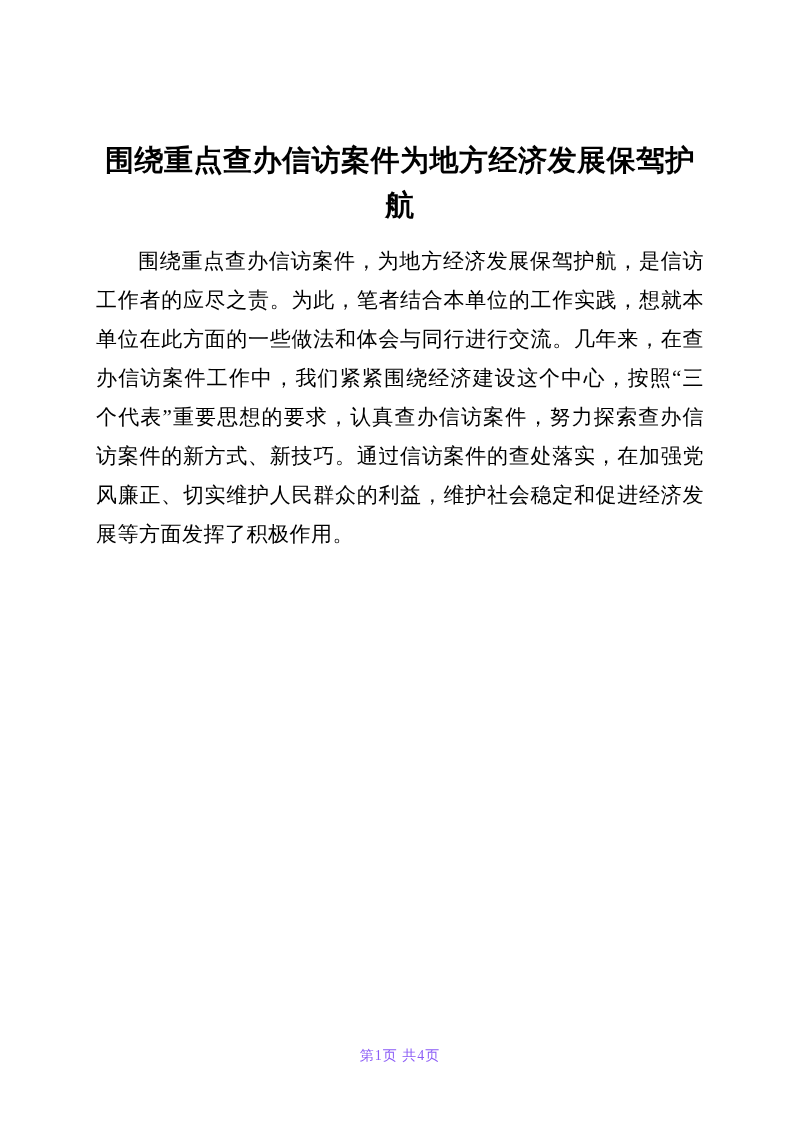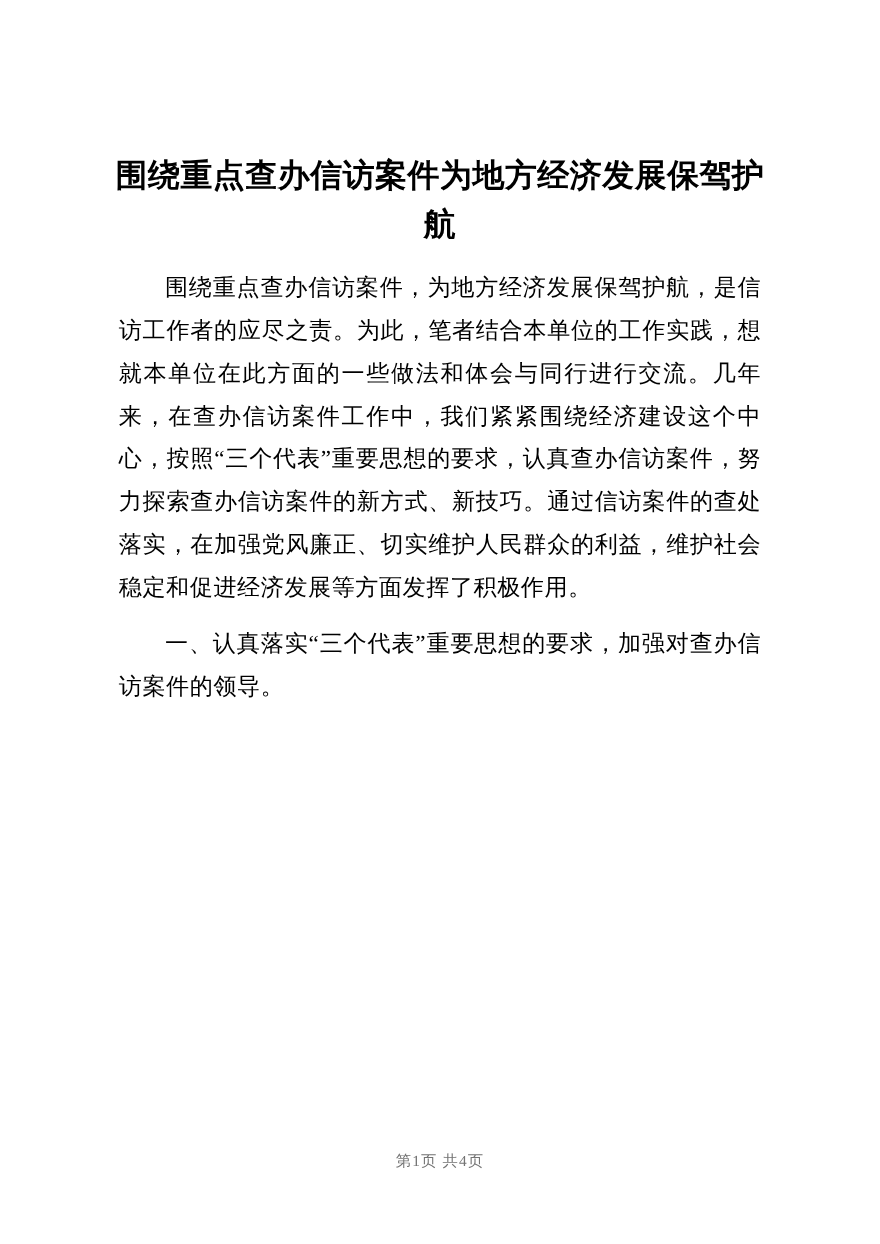--- a/index.html
+++ b/index.html
@@ -25,46 +25,45 @@
   }
   .doc-title {
     margin: 0 0 14px 0;
     font-size: 29px;
     font-weight: bold;
     text-align: center;
     line-height: 1.55;
     letter-spacing: 0.5px;
   }
   .doc-paragraph {
-    margin: 12px;
+    margin: 0;
     font-size: 21px;
     line-height: 39px;
     text-align: justify;
     text-justify: inter-ideograph;
     text-indent: 2em;
     letter-spacing: 0.5px;
     word-break: break-all;
   }
   .page-footer {
     position: absolute;
     left: 0;
     right: 0;
     bottom: 66px;
     text-align: center;
     font-size: 14px;
-    color: #737373;
+    color: #8b5cf6;
     letter-spacing: 1px;
   }
 </style>
 </head>
 <body>
 
 <div class="page">
   <div class="content">
     <h1 class="doc-title">围绕重点查办信访案件为地方经济发展保驾护航</h1>
     <p class="doc-paragraph">围绕重点查办信访案件，为地方经济发展保驾护航，是信访工作者的应尽之责。为此，笔者结合本单位的工作实践，想就本单位在此方面的一些做法和体会与同行进行交流。几年来，在查办信访案件工作中，我们紧紧围绕经济建设这个中心，按照“三个代表”重要思想的要求，认真查办信访案件，努力探索查办信访案件的新方式、新技巧。通过信访案件的查处落实，在加强党风廉正、切实维护人民群众的利益，维护社会稳定和促进经济发展等方面发挥了积极作用。</p>
-    <p class="doc-paragraph">一、认真落实“三个代表”重要思想的要求，加强对查办信访案件的领导。</p>
   </div>
 
   <div class="page-footer">
     <span>第1页 共4页</span>
   </div>
 </div>
 
 </body></html>

